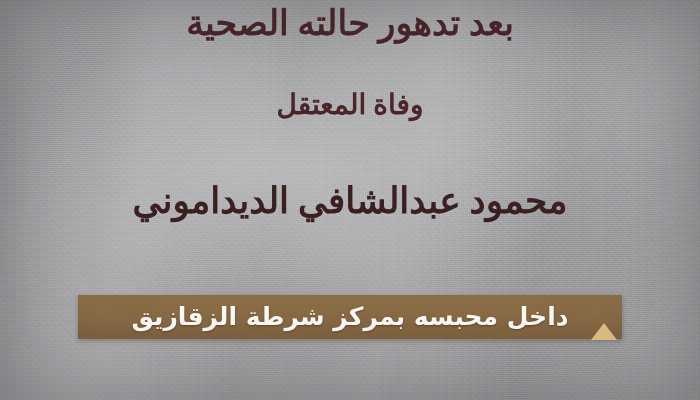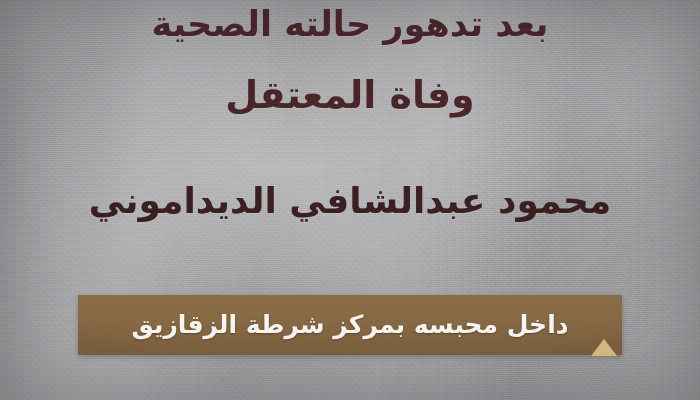--- a/index.html
+++ b/index.html
@@ -64,42 +64,43 @@
     box-shadow:
       inset 0 0 70px rgba(40,40,44,0.28),
       inset 0 0 150px rgba(40,40,44,0.16);
   }
 
   
   .headlines {
     position: absolute;
     inset: 0;
     text-align: center;
+    font-family: Liberation Serif, serif;
   }
 
   .kicker {
     position: absolute;
     left: 0;
     right: 0;
     color: #4b262b;
     font-weight: 700;
     line-height: 1.05;
     white-space: nowrap;
     text-shadow: 0 1px 1px rgba(255,255,255,0.14);
   }
 
   .kicker.l1 {
     top: 6px;
     font-size: 35px;
     letter-spacing: 0.2px;
   }
 
   .kicker.l2 {
-    top: 76px;
-    font-size: 38px;
+    top: 90px;
+    font-size: 28px;
   }
 
   .headline-name {
     position: absolute;
     left: 0;
     right: 0;
     top: 182px;
     color: #3b2022;
     font-size: 36px;
     font-weight: 700;
@@ -108,21 +109,21 @@
     letter-spacing: -0.3px;
     text-shadow: 0 1px 1px rgba(255,255,255,0.13);
   }
 
   
   .banner {
     position: absolute;
     left: 78px;
     top: 295px;
     width: 544px;
-    height: 60px;
+    height: 44px;
     background: linear-gradient(180deg, #8d7049 0%, #8a6b46 48%, #7f6240 100%);
     box-shadow: 0 2px 5px rgba(40,34,26,0.30);
   }
 
   .banner-text {
     position: absolute;
     inset: 0;
     display: flex;
     align-items: center;
     justify-content: center;

